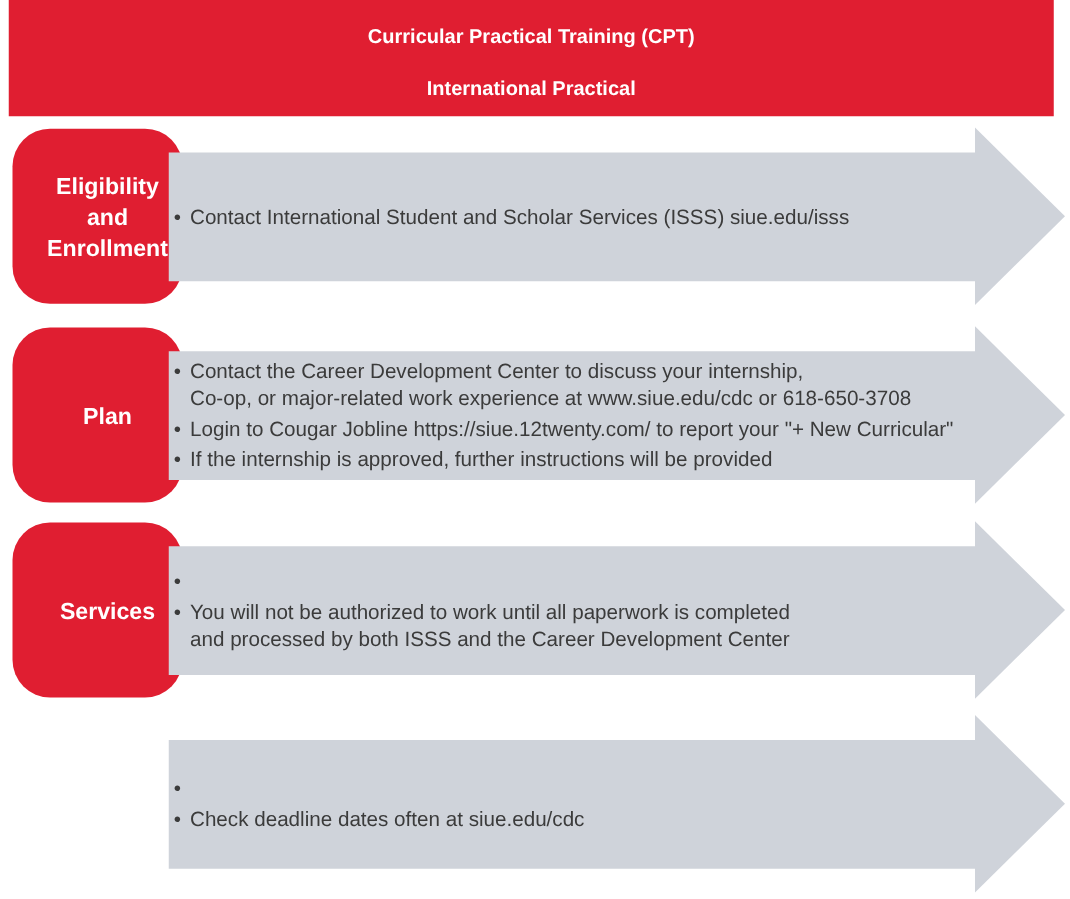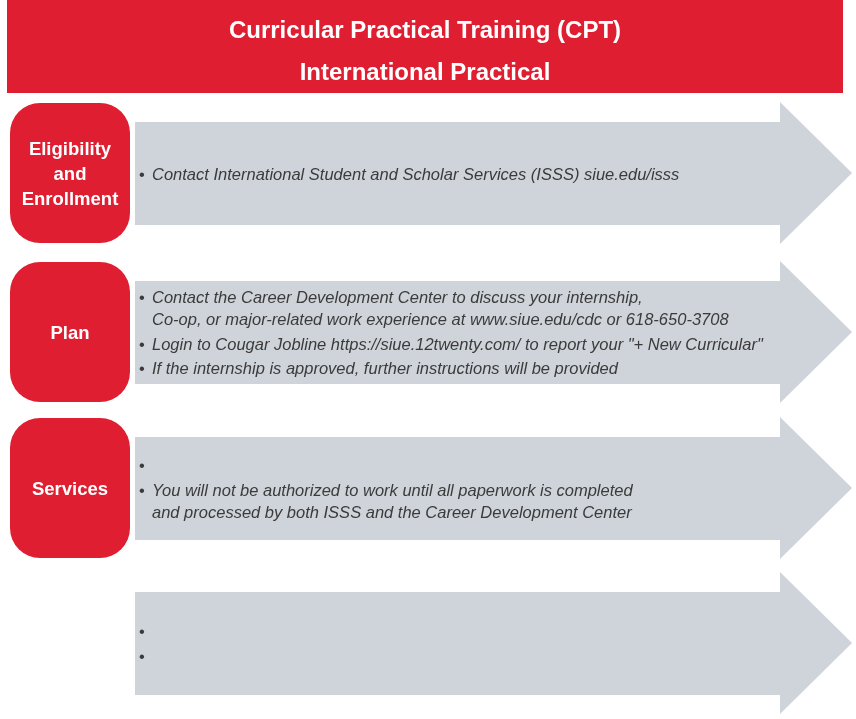--- a/index.html
+++ b/index.html
@@ -19,38 +19,39 @@
   }
   .banner {
     position: absolute; left: 7px; top: 0;
     width: 836px; height: 85px;
     padding-top: 8px;
     background: var(--red);
     color: var(--white);
     display: flex; flex-direction: column;
     justify-content: center; align-items: center;
     gap: 12px;
-    font-weight: bold; font-size: 24px;
+    font-weight: bold; font-size: 16px;
     text-align: center; line-height: 30px;
   }
   .row { position: absolute; left: 8px; width: 848px; height: 145px; }
   .row.r1 { top: 101px; }
   .row.r2 { top: 260px; }
   .row.r3 { top: 416px; }
   .row.r4 { top: 571px; }
   .badge {
     position: absolute; left: 2px; top: 2px;
     width: 120px; height: 140px;
     background: var(--red);
     border-radius: 30px;
     color: var(--white);
     font-weight: bold; font-size: 18.5px; line-height: 25px;
     display: flex; align-items: center; justify-content: center;
     text-align: center;
     white-space: pre-line;
+    padding-left: 16px;
   }
   .arrow-body {
     position: absolute; left: 127px; top: 21px;
     width: 645px; height: 103px;
     background: var(--gray);
     box-sizing: border-box;
     padding-left: 4px;
     display: flex; flex-direction: column; justify-content: center;
   }
   .arrow-head {
@@ -60,21 +61,21 @@
     border-bottom: 71px solid transparent;
     border-left: 72px solid var(--gray);
   }
   .bullet {
     display: flex;
     color: var(--text);
     font-size: 16.5px; line-height: 22px;
     margin: 2.5px 0;
   }
   .marker { flex: 0 0 13px; width: 13px; }
-  .btext { white-space: pre-line; font-style: italic; }
+  .btext { white-space: pre-line; }
 </style>
 </head>
 <body>
 
 <header class="banner">
   <div>Curricular Practical Training (CPT)</div>
   <div>International Practical</div>
 </header>
 
 <section class="row r1">
@@ -132,17 +133,18 @@
 </section>
 
 <section class="row r4">
   <div class="arrow-body">
     <div class="bullets">
         <div class="bullet">
           <span class="marker">•</span>
         </div>
         <div class="bullet">
           <span class="marker">•</span>
+          <span class="btext">Check deadline dates often at siue.edu/cdc</span>
         </div>
       </div>
   </div>
   <div class="arrow-head"></div>
 </section>
 
 </body></html>

